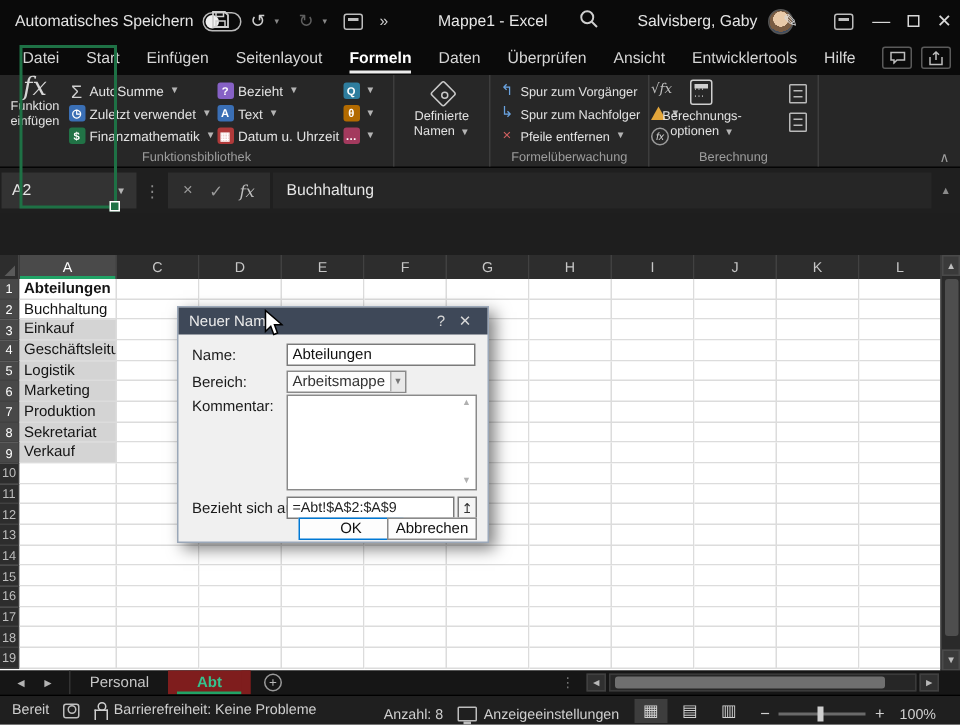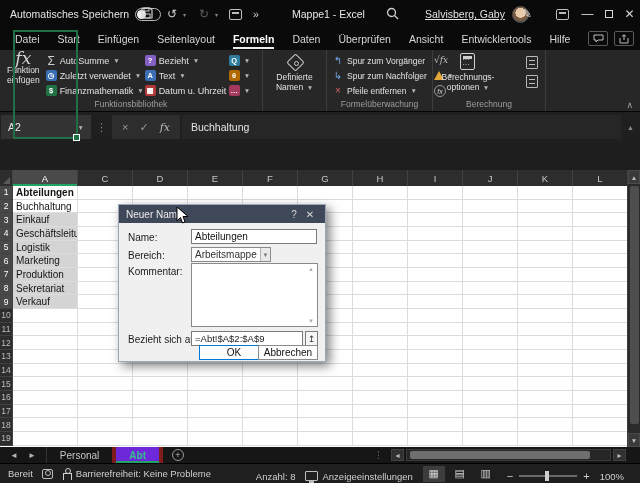--- a/index.html
+++ b/index.html
@@ -12,21 +12,21 @@
   #titlebar .abs { position:absolute; top:0; height:28px; display:flex; align-items:center; }
   .autosave { left:10px; gap:6px; }
   .toggle { width:26px; height:13px; border:1px solid #b9b9b9; border-radius:7px; position:relative; background:#0a0a0a; }
   .toggle .knob { position:absolute; left:1px; top:1px; width:9px; height:9px; border-radius:50%; background:#f0f0f0; }
   .qat { left:140px; gap:11px; color:#cfcfcf; }
   .qicon { width:14px; text-align:center; font-size:12px; }
   .dim { color:#5f5f5f; }
   .tinycaret { font-size:6px; color:#8a8a8a; margin-left:-7px; }
   .doc-title { left:292px; color:#e8e8e8; }
   .searchwrap { left:386px; }
-  .userwrap { left:425px; gap:7px;text-decoration:underline; }
+  .userwrap { left:425px; gap:7px; }
   .avatar { width:17px; height:17px; border-radius:50%; background:radial-gradient(circle at 50% 38%, #e8c9a8 0 42%, #7a5c42 43% 70%, #3c4c63 71%); border:1px solid #555; }
   .penwrap { left:522px; font-size:12px; color:#d8d8d8; }
   .ribopt { left:556px; }
   .boxicon { width:13px; height:11px; border:1px solid #bdbdbd; border-radius:2px; position:relative; }
   .boxicon::after { content:""; position:absolute; left:2px; right:2px; top:2px; height:2px; background:#bdbdbd; }
   .wbtns { right:0; }
   .wbtn { width:21px; height:28px; display:flex; align-items:center; justify-content:center; color:#d8d8d8; font-size:12px; }
   .restore-glyph { width:8px; height:8px; border:1px solid #d8d8d8; }
 
   
@@ -98,22 +98,22 @@
   #selbox::after { content:""; position:absolute; right:-4px; bottom:-4px; width:5px; height:5px; background:#1E7145; border:1px solid #fff; }
   #vscroll { position:absolute; left:627px; top:170px; width:13px; height:277px; background:#2a2a2a; border-left:1px solid #3c3c3c; }
   .varr { height:14px; display:flex; align-items:center; justify-content:center; color:#bdbdbd; font-size:6.5px; background:#3a3a3a; border:1px solid #4a4a4a; }
   .varr.bottom { position:absolute; bottom:0; left:0; right:0; }
   .vthumb { position:absolute; top:16px; left:2px; width:9px; height:238px; background:#4e4e4e; border-radius:2px; }
 
   
   #tabsrow { top:447px; height:16px; background:#161616; display:flex; align-items:center; font-size:10px; color:#c6c6c6; }
   .tnav { display:flex; gap:10px; padding:0 10px; color:#b4b4b4; font-size:8px; }
   .tdiv { width:1px; height:16px; background:#333; }
-  .stab { padding:0 13px; height:16px; display:flex; align-items:center; border-right:4px solid #7f1d1d; white-space:nowrap; }
-  .stab.active { color:#35C28D; font-weight:bold; background:#6d28d9; box-shadow:inset 0 -2px 0 #21A366; }
+  .stab { padding:0 13px; height:16px; display:flex; align-items:center; border-right:6px solid #7f1d1d; white-space:nowrap; }
+  .stab.active { color:#35C28D; font-weight:bold; background:#7f1d1d; box-shadow:inset 0 -2px 0 #21A366; }
   .addsheet { width:12px; height:12px; border:1px solid #9a9a9a; border-radius:50%; display:flex; align-items:center; justify-content:center; font-size:9px; color:#b8b8b8; margin-left:9px; }
   .hscrollwrap { position:absolute; right:14px; display:flex; align-items:center; gap:2px; }
   .hdots { color:#777; font-size:9px; margin-right:6px; }
   .harr { width:13px; height:12px; background:#303030; color:#b8b8b8; font-size:7px; display:flex; align-items:center; justify-content:center; border:1px solid #404040; }
   .htrack { width:205px; height:12px; background:#262626; border:1px solid #3a3a3a; position:relative; }
   .hthumb { position:absolute; left:3px; top:1px; height:8px; width:180px; background:#6f6f6f; border-radius:2px; }
 
   
   #statusbar { top:463px; height:20px; background:#1f1f1f; border-top:1px solid #000; display:flex; align-items:center; font-size:9.5px; color:#cfcfcf; }
   .sbleft { display:flex; align-items:center; gap:9px; margin-left:8px; }

